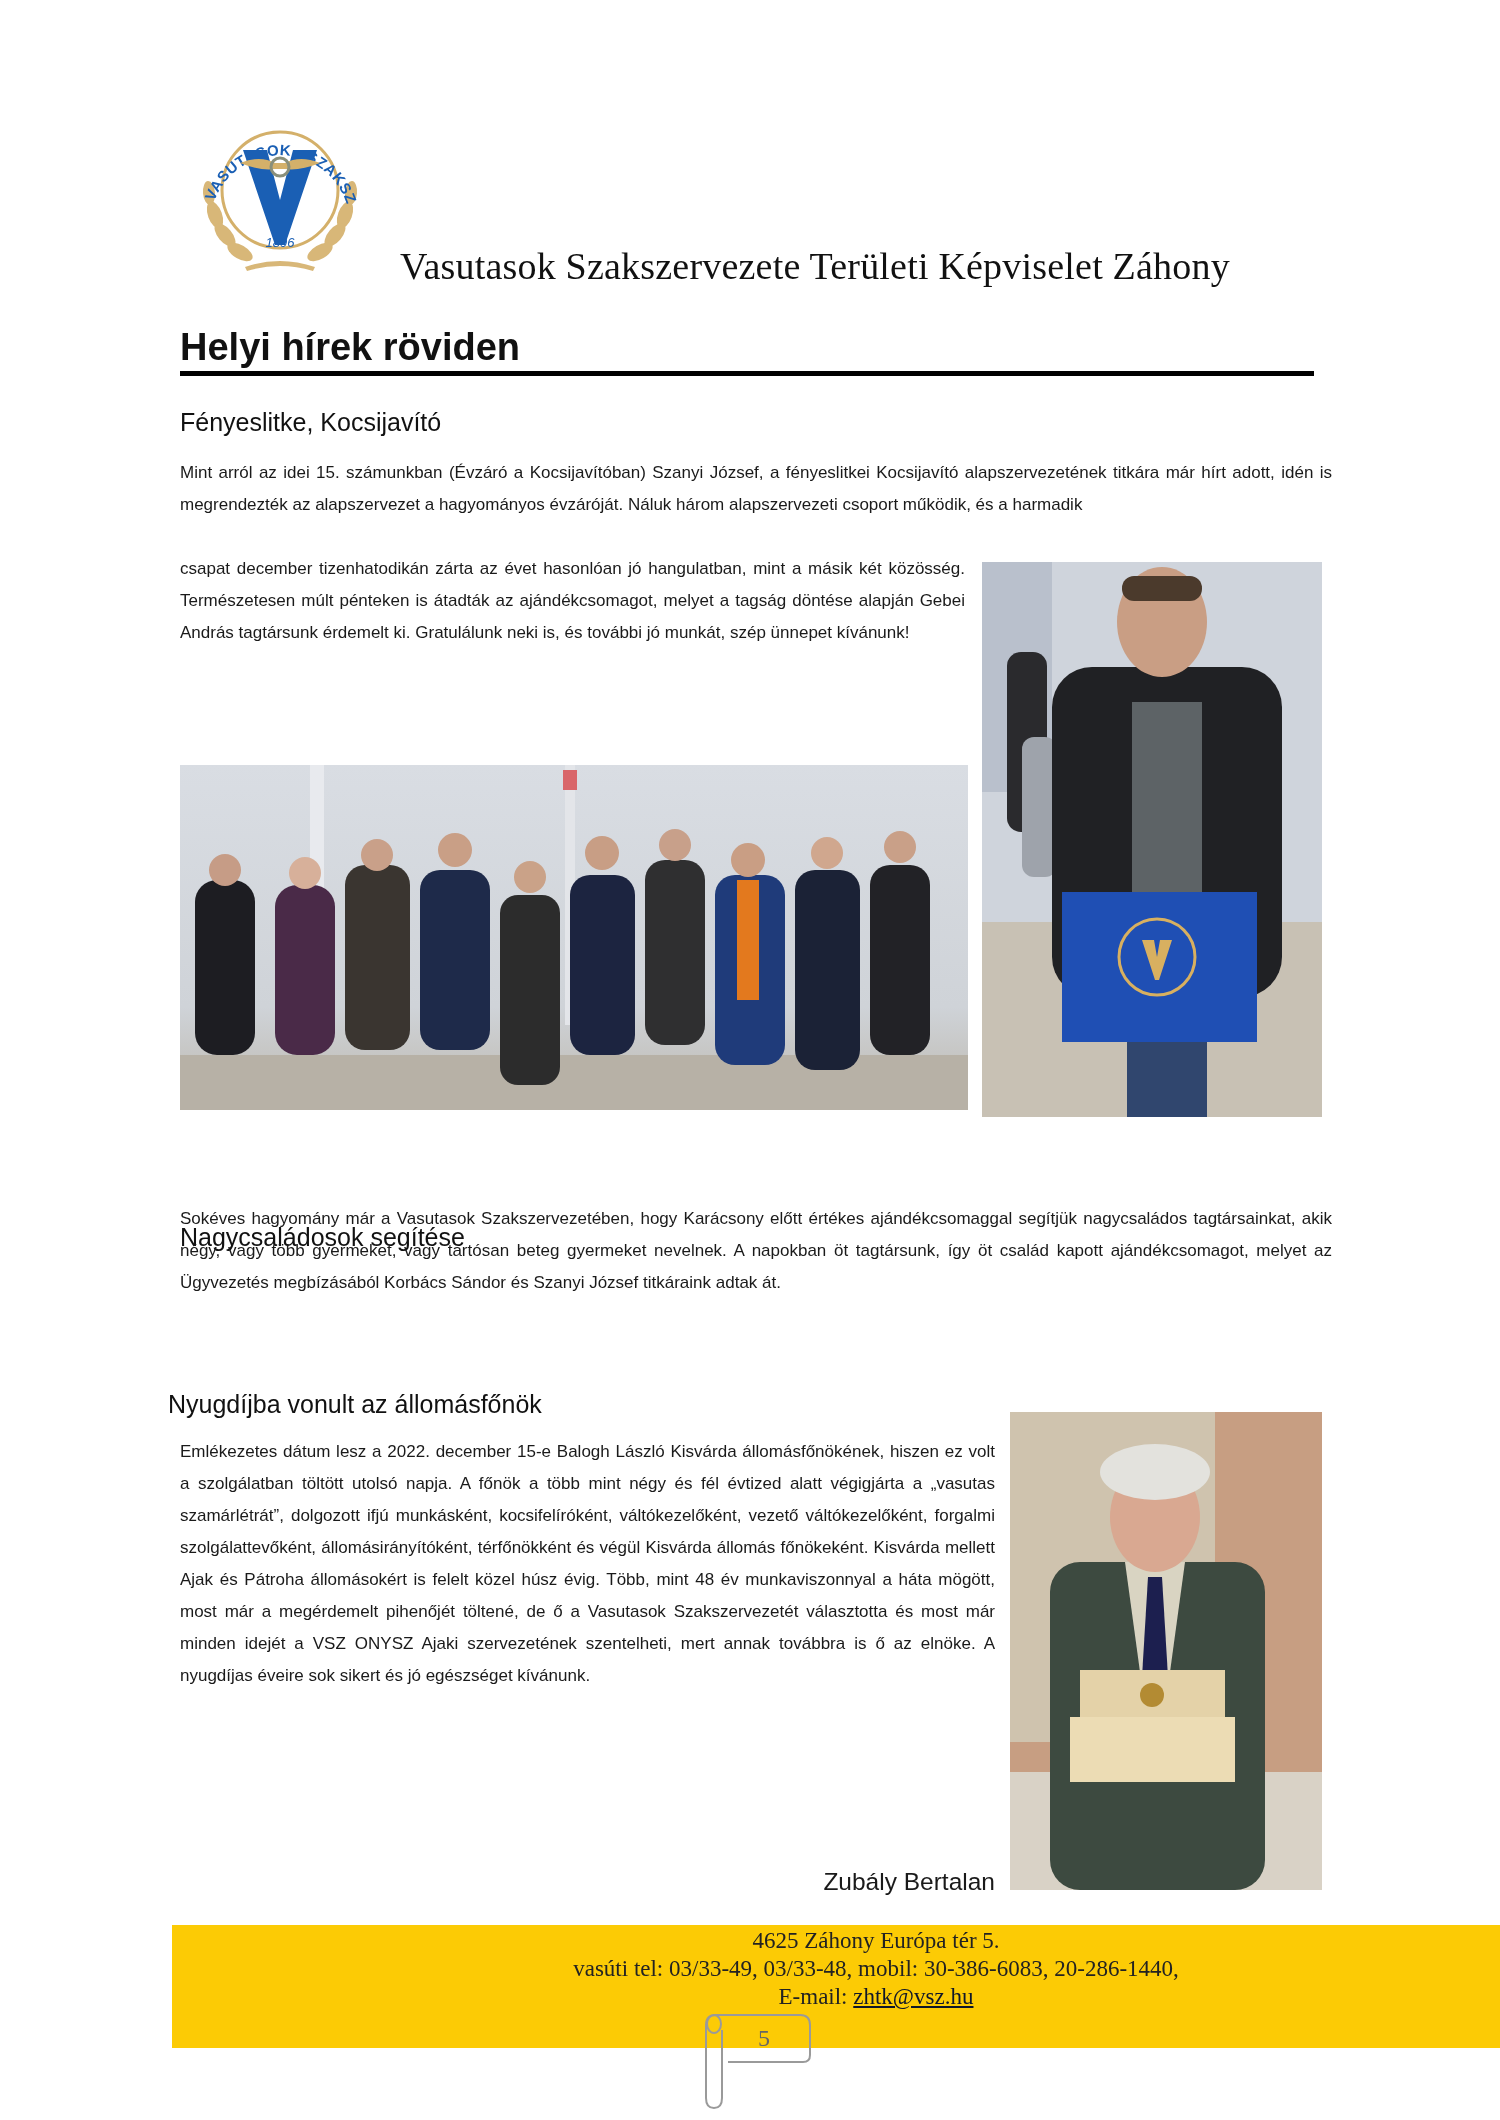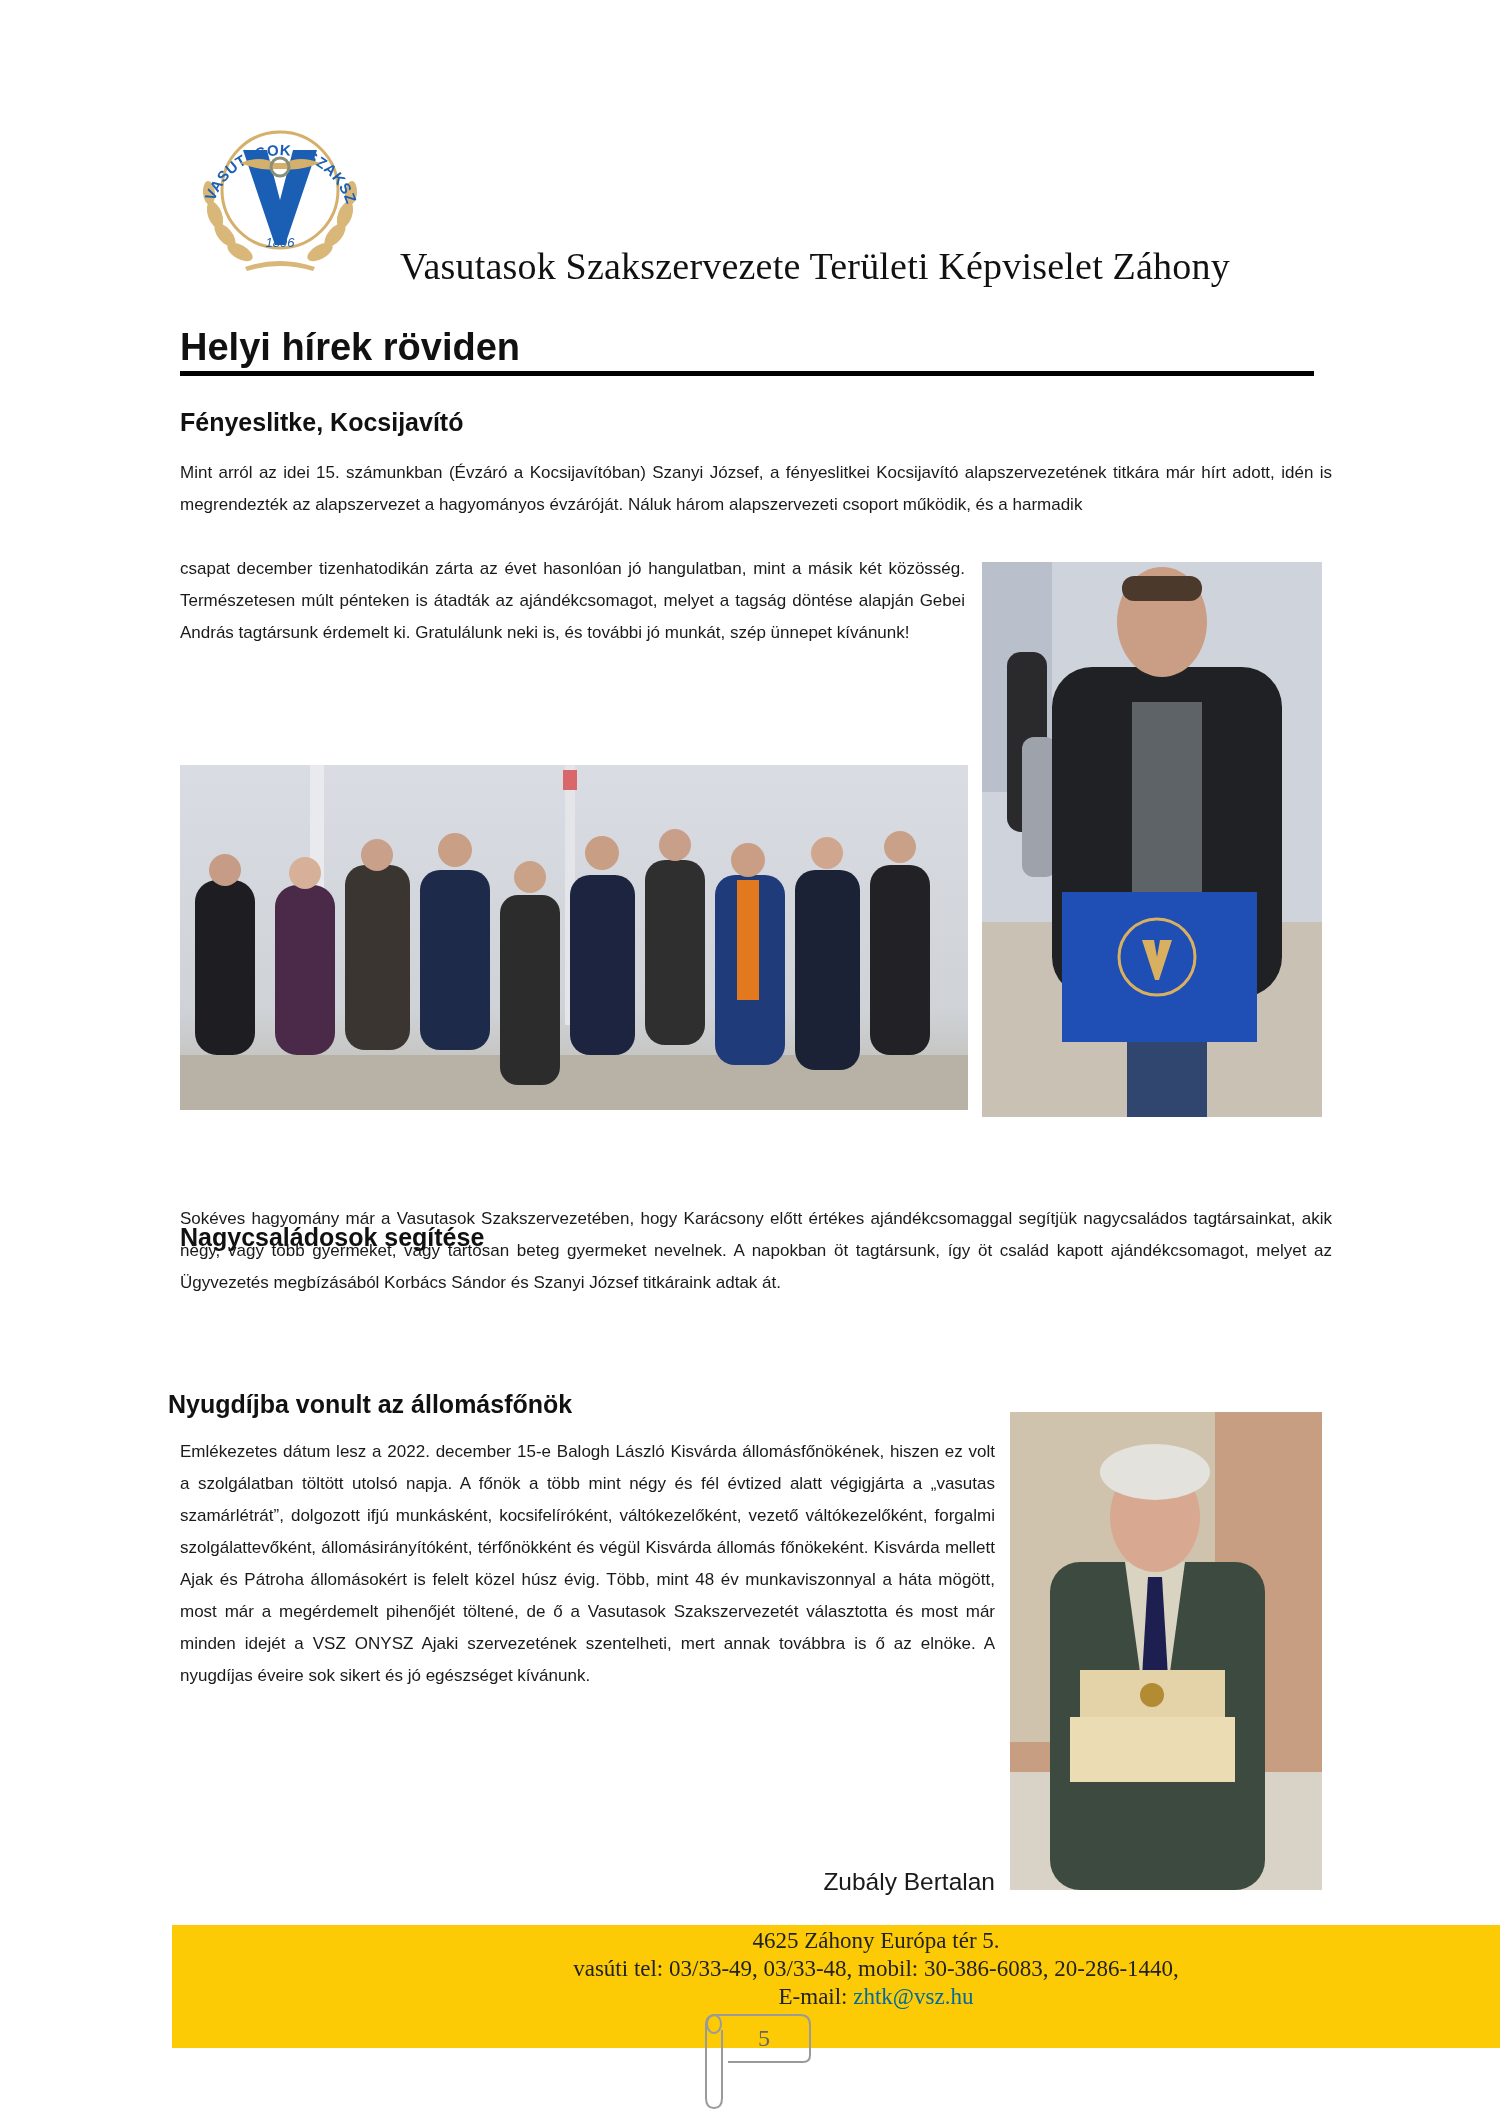--- a/index.html
+++ b/index.html
@@ -2,27 +2,27 @@
 <html><head>
 <meta charset="utf-8">
 <style>
   html, body { margin:0; padding:0; background:#ffffff; }
   body { width:1500px; height:2120px; position:relative; overflow:hidden; font-family:"Liberation Sans", sans-serif; color:#1a1a1a; }
   .abs { position:absolute; }
   .logo { left:185px; top:95px; width:190px; height:182px; }
   .org-title { left:388px; top:244px; font-family:"Liberation Serif", serif; font-size:38px; color:#111; white-space:nowrap; letter-spacing:0.2px;margin-left:12px; }
   .page-title { left:180px; top:326px; font-size:38px; font-weight:bold; color:#111; }
   .title-rule { left:180px; top:371px; width:1134px; height:5px; background:#000; }
-  .h2 { font-size:25px; font-weight:bold; color:#111; }
+  .h2 { font-size:25px; font-weight:normal; color:#111; }
   .p { font-size:17px; line-height:32px; text-align:justify; color:#1a1a1a; }
   .p-last { text-align-last:left; }
   .photo { overflow:hidden; border:none; }
   .author { font-size:24.5px; color:#1a1a1a; }
   .footer { left:172px; top:1925px; width:1408px; height:123px; background:#fccb05; text-align:center; font-family:"Liberation Serif", serif; font-size:23px; line-height:28px; color:#222; padding-top:2px; box-sizing:border-box; }
-  .footer a { color:#0369a1; }
+  .footer a { color:#0f172a; text-decoration:underline; }
   .pagenum { left:688px; top:2010px; width:140px; height:100px; }
 </style>
 </head>
 <body>
 
 <div class="abs logo">
   <svg width="190" height="182" viewBox="0 0 190 182">
 
     <g fill="#d4b06a" opacity="0.9">
       <ellipse cx="30" cy="120" rx="7" ry="14" transform="rotate(-20 30 120)"></ellipse>

